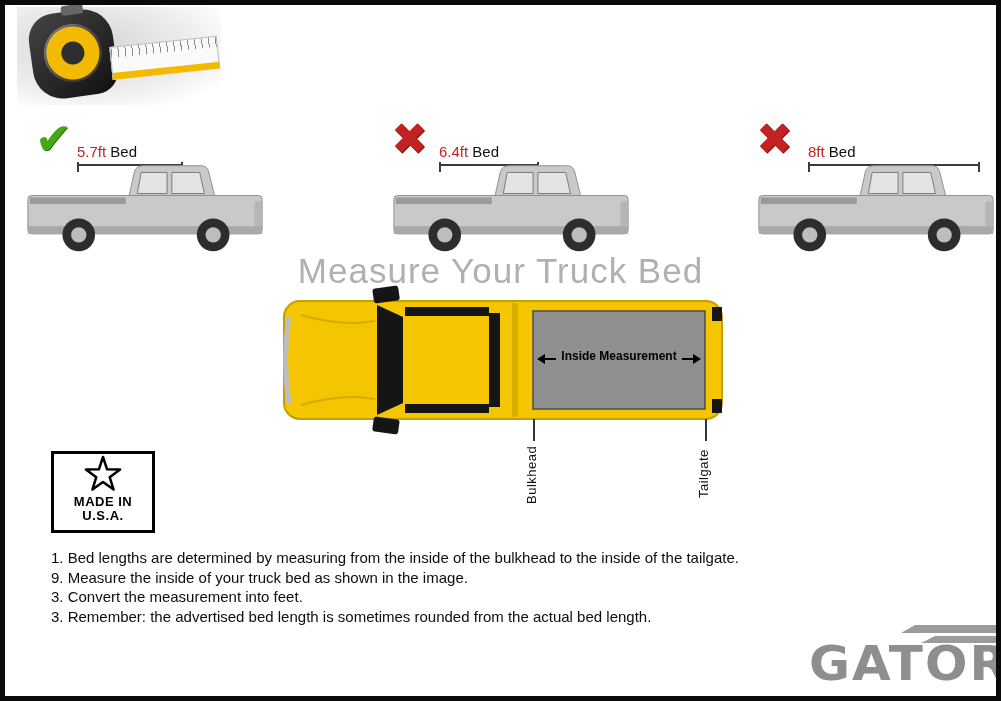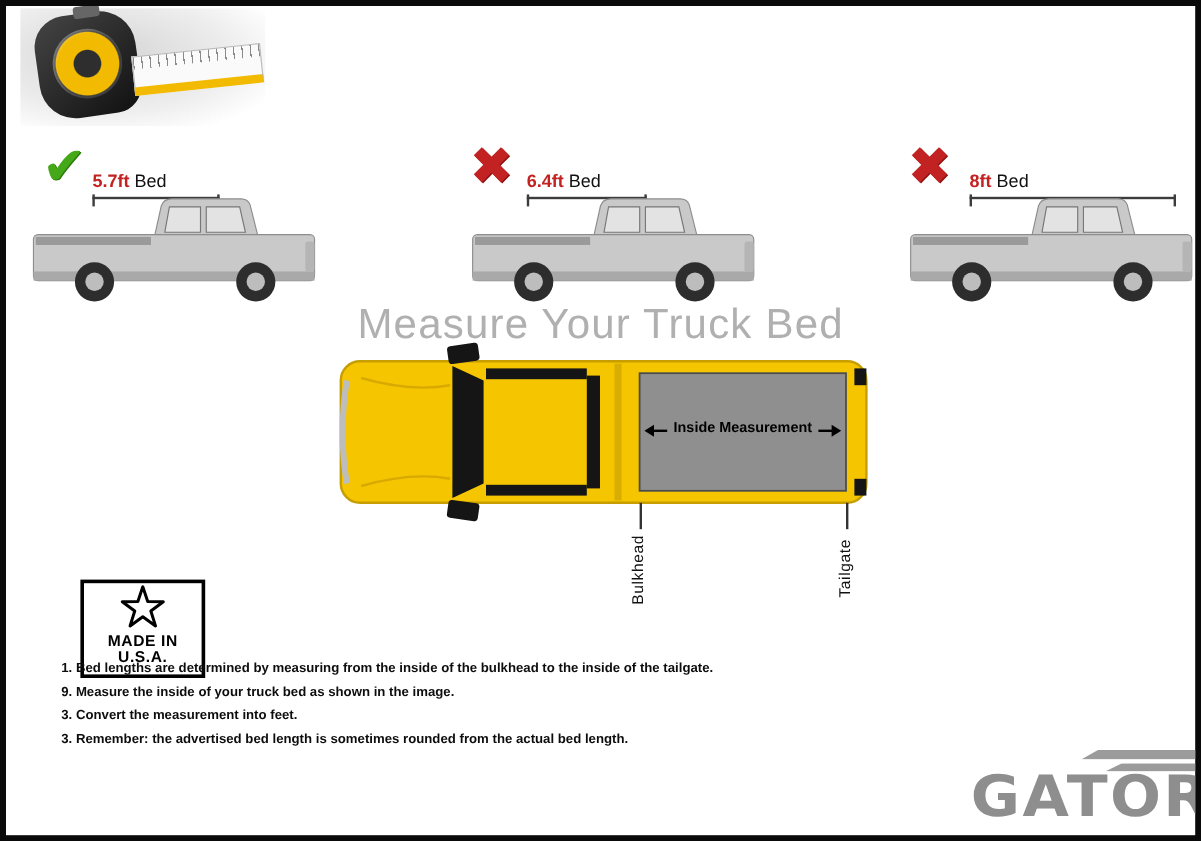--- a/index.html
+++ b/index.html
@@ -30,21 +30,21 @@
   
   .truck-block{position:absolute;top:108px;width:255px;height:148px;}
   .t1{left:14px}.t2{left:380px}.t3{left:745px}
   .mark{position:absolute;top:4px;left:16px;font-size:44px;font-weight:900;line-height:1;
     font-family:"DejaVu Sans",sans-serif;}
   .t2 .mark,.t3 .mark{left:6px;}
   .mark.check{color:#45a818;text-shadow:1px 1px 0 #2c7d0c;}
   .mark.cross{color:#c32222;text-shadow:1px 1px 0 #8c1212;}
   .bed-label{position:absolute;left:58px;top:30px;font-size:15px;color:#111;white-space:nowrap;}
   .t2 .bed-label{left:54px}.t3 .bed-label{left:58px}
-  .bed-len{color:#c32222;font-weight:bold;}
+  .bed-len{color:#c32222;font-weight:normal;}
   .bracket{position:absolute;left:58px;top:51px;height:7px;border-top:2px solid #3c3c3c;}
   .t1 .bracket{width:106px}.t2 .bracket{left:54px;width:100px}.t3 .bracket{width:172px}
   .bracket::before,.bracket::after{content:"";position:absolute;top:-4px;width:2px;height:10px;background:#3c3c3c;}
   .bracket::before{left:0}.bracket::after{right:0}
   .truck-svg{position:absolute;left:0;top:46px;width:252px;height:96px;}
 
   
   .section-heading{position:absolute;left:0;right:0;top:246px;text-align:center;
     font-size:35px;color:#b0b0b0;letter-spacing:1px;}
 
@@ -61,26 +61,26 @@
 
   .callout-line{position:absolute;width:2px;height:22px;top:414px;background:#333;}
   .bulkhead-line{left:528px;}
   .tailgate-line{left:700px;}
   .vlabel{position:absolute;writing-mode:vertical-rl;transform:rotate(180deg);
     font-size:13px;color:#111;letter-spacing:.5px;width:18px;}
   .bulkhead-label{left:519px;top:437px;height:62px;}
   .tailgate-label{left:691px;top:437px;height:56px;}
 
   
-  .usa-badge{position:absolute;left:62px;top:446px;width:98px;height:76px;border:3px solid #000;background:#fff;margin-top:32px;}
+  .usa-badge{position:absolute;left:46px;top:446px;width:98px;height:76px;border:3px solid #000;background:#fff;}
   .usa-badge svg{display:block;margin:1px auto 0;}
   .usa-line{text-align:center;font-size:13px;font-weight:900;line-height:14px;letter-spacing:.5px;color:#000;}
 
   
-  .instructions{position:absolute;left:46px;top:543px;width:935px;font-size:11px;font-weight:700;color:#0d0d0d;}
+  .instructions{position:absolute;left:46px;top:543px;width:935px;font-size:15px;font-weight:400;color:#0d0d0d;}
   .instruction-item{line-height:19.5px;}
 
   
   .gator{position:absolute;left:760px;top:620px;width:234px;height:72px;margin-left:44px;}
   .g-stripe{position:absolute;background:#9b9b9b;clip-path:polygon(14px 0,100% 0,100% 100%,0 100%);}
   .g-stripe1{left:92px;top:0;width:138px;height:8px;}
   .g-stripe2{left:112px;top:11px;width:118px;height:7px;}
   .gator-text{position:absolute;left:0;top:14px;font-size:50px;font-weight:900;color:#8e8e8e;
     letter-spacing:2px;line-height:1;font-family:"DejaVu Sans",sans-serif;transform:scaleY(.95);}
 </style>

